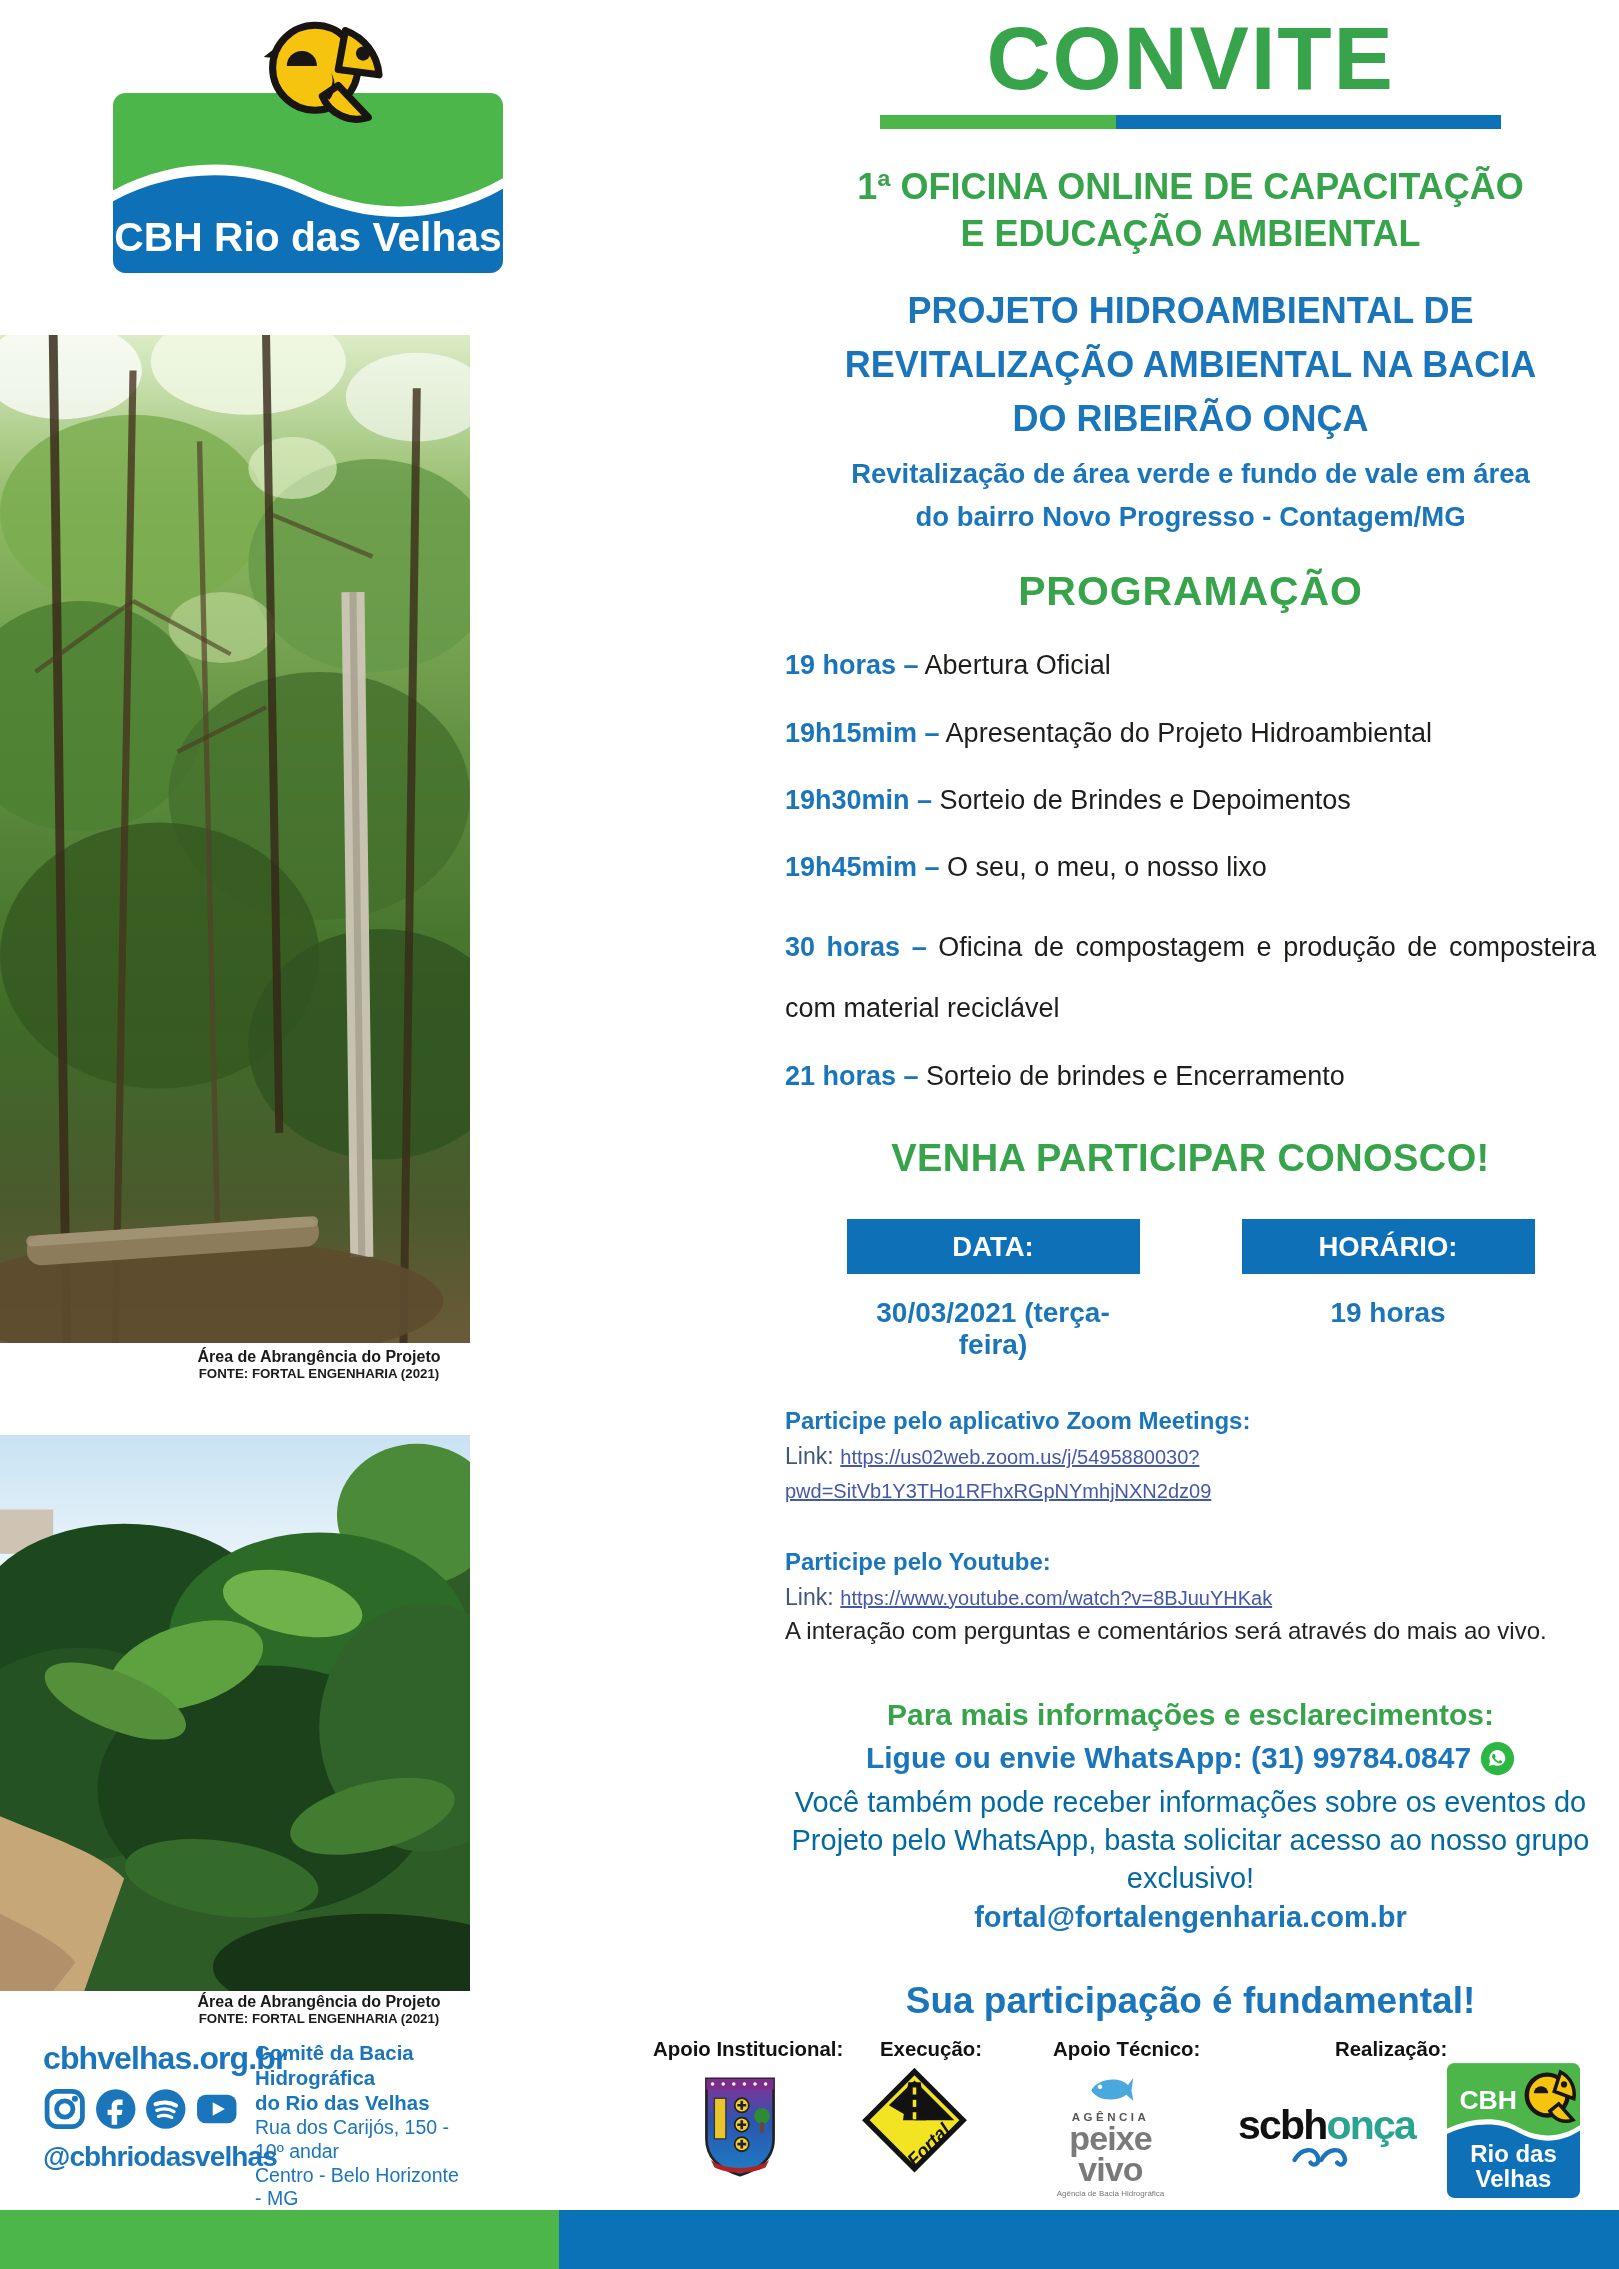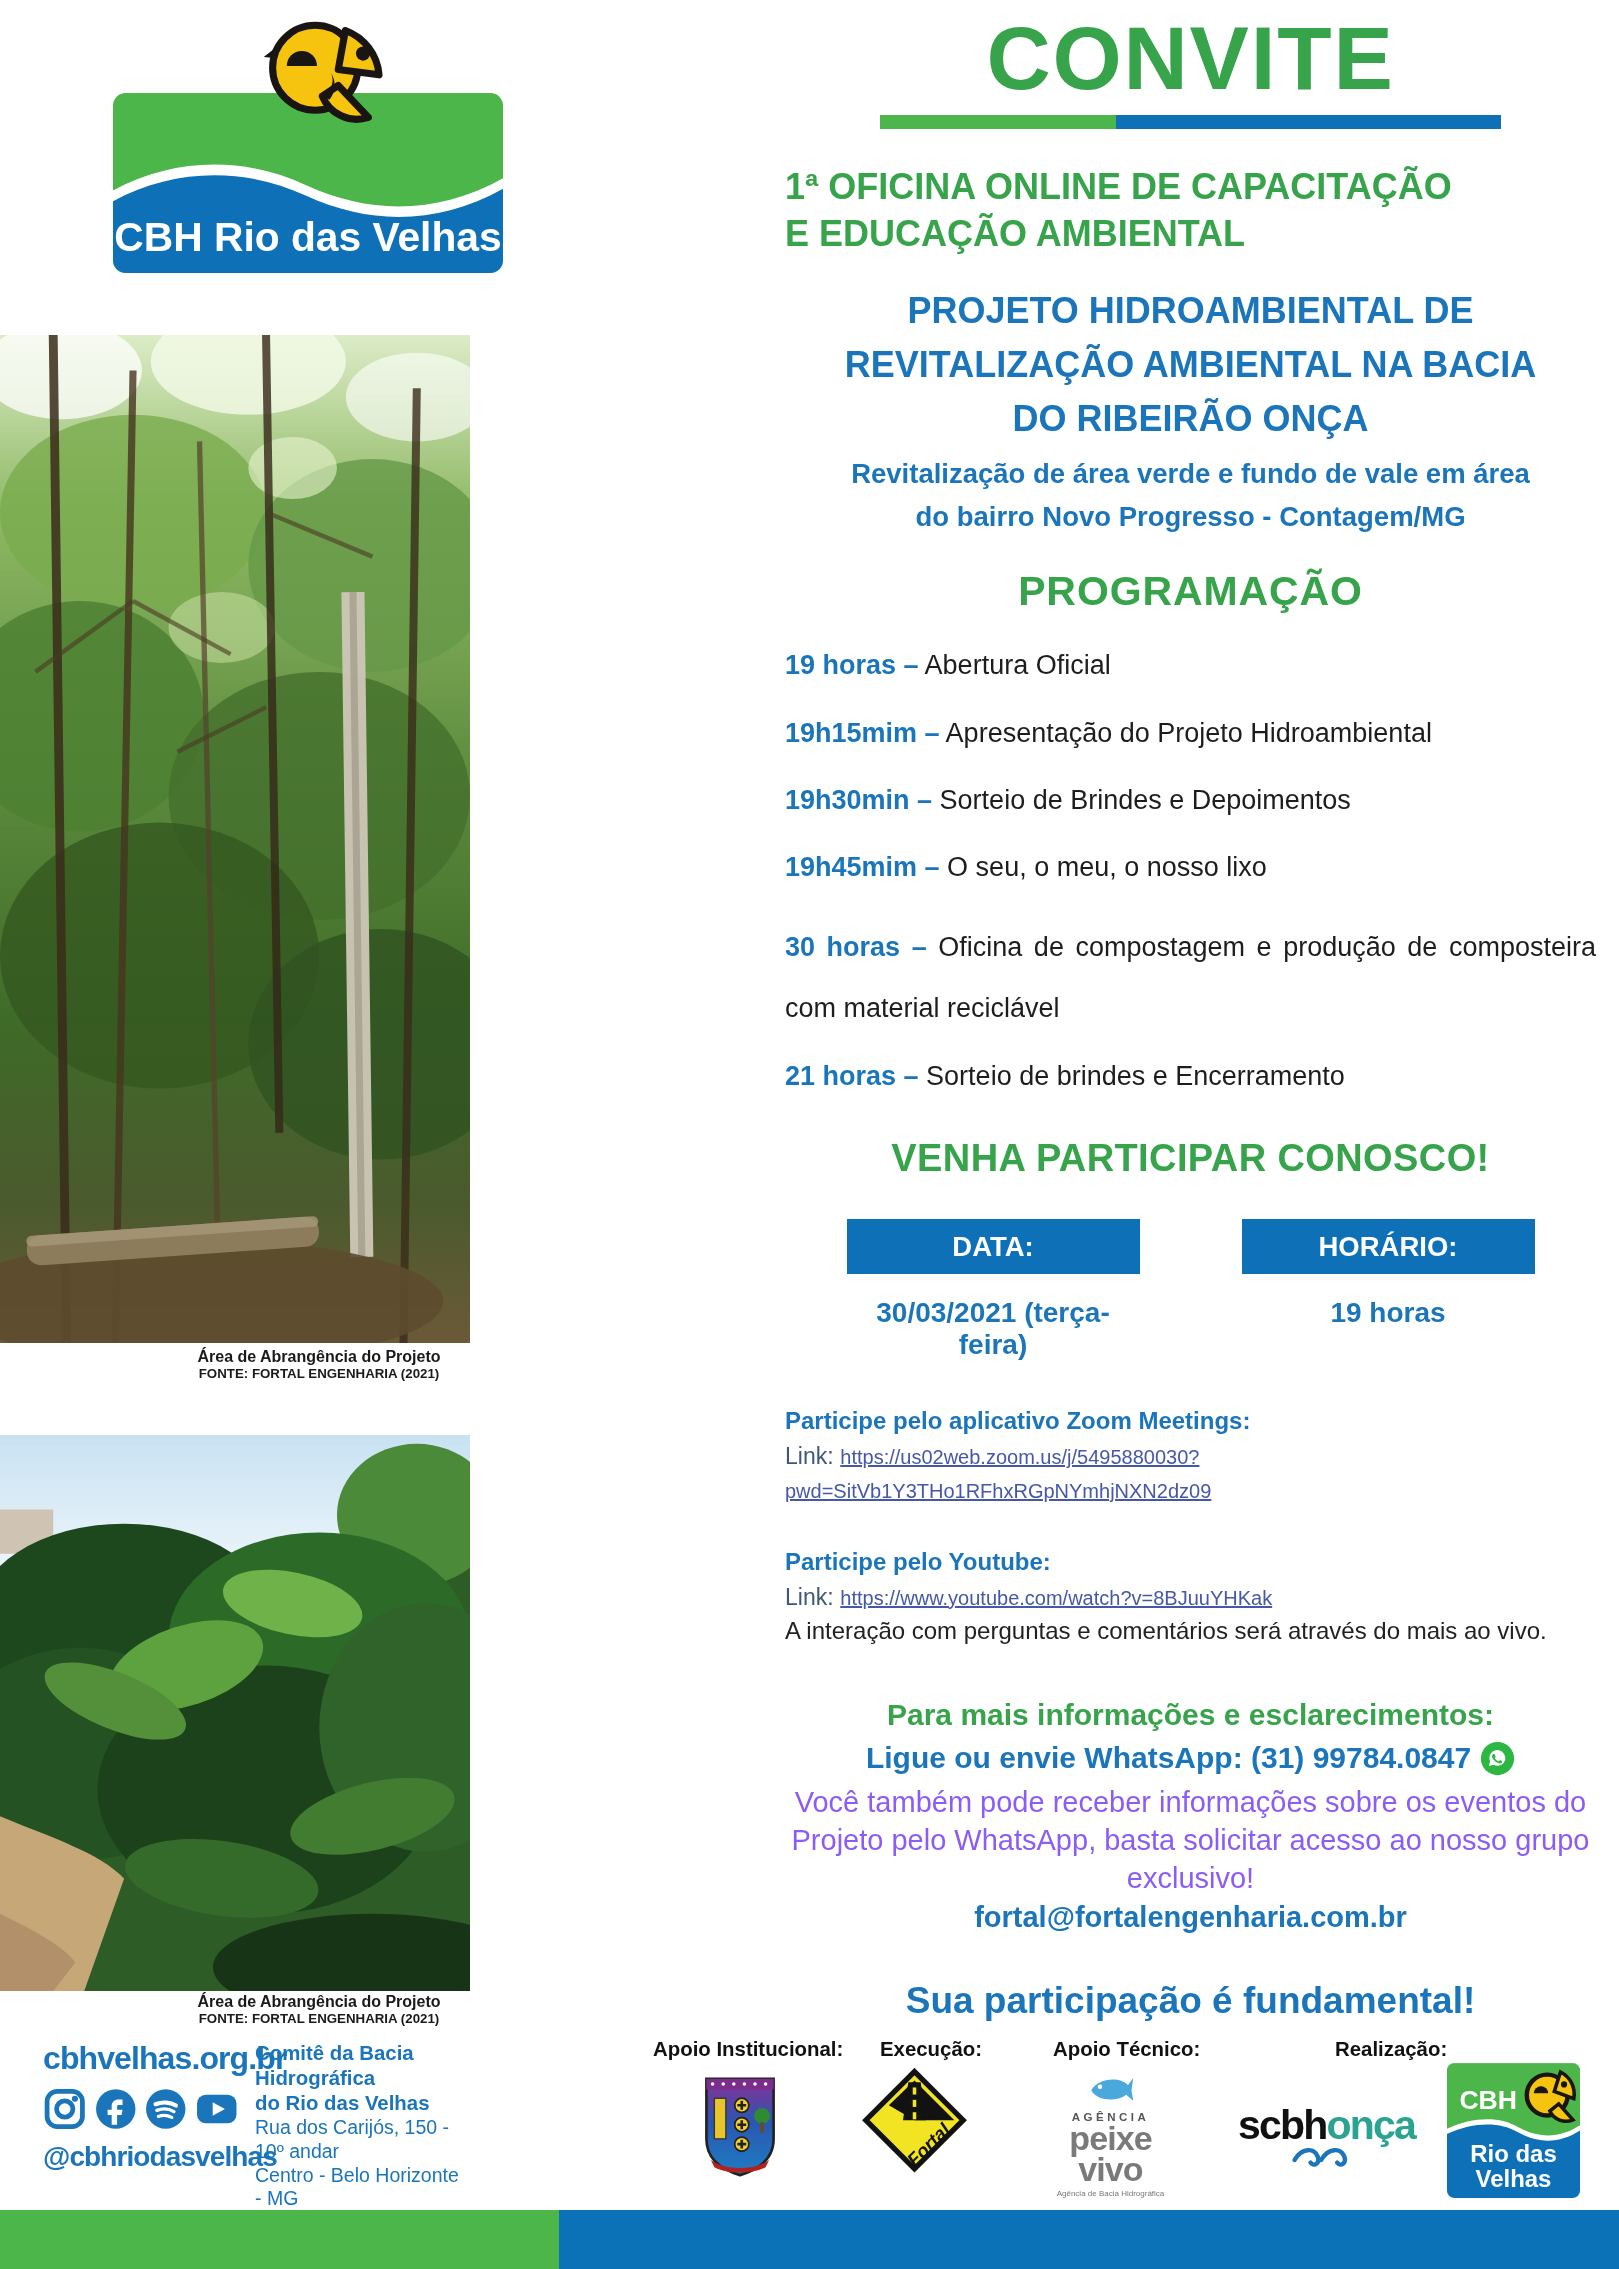--- a/index.html
+++ b/index.html
@@ -32,21 +32,21 @@
     font-size:89px;letter-spacing:1.8px;line-height:1.05;
   }
   .title-bar{display:flex;width:621px;height:14px;margin:8.9px auto 0 auto;}
   .title-bar .g{background:var(--green-bar);width:38%;}
   .title-bar .b{background:var(--blue);width:62%;}
   .intro{
     margin-top:28px;font-size:26px;line-height:1.32;color:var(--ink);
     text-align:justify;
   }
   .h-green{
-    margin-top:35px;color:var(--green);
+    margin-top:35px;text-align:center;color:var(--green);
     font-size:36px;font-weight:bold;line-height:1.3;
   }
   .h-blue{
     margin-top:26.6px;text-align:center;color:var(--blue-text);
     font-size:36px;font-weight:bold;line-height:1.5;
   }
   .h-blue-sub{
     margin-top:7px;text-align:center;color:var(--blue-text);
     font-size:27.5px;font-weight:bold;line-height:1.55;
   }
@@ -78,21 +78,21 @@
   .join-note{color:#222;}
   .it{font-style:italic;}
   .join+.join{margin-top:39px;}
 
   .contact{margin-top:51px;text-align:center;}
   .contact-h{color:var(--green);font-weight:bold;font-size:30px;}
   .contact-wa{
     color:var(--blue-text);font-weight:bold;font-size:30px;margin-top:8.9px;
     display:flex;align-items:center;justify-content:center;gap:8.9px;
   }
-  .contact-info{font-size:29px;line-height:1.32;margin-top:7px;color:#8b5cf6;}
+  .contact-info{font-size:29px;line-height:1.32;margin-top:7px;color:#0369a1;}
   .contact-email{color:var(--blue-text);font-weight:bold;font-size:29px;margin-top:3.5px;}
   .closing{
     margin-top:46px;text-align:center;color:var(--blue-text);
     font-size:37px;font-weight:bold;
   }
 
   
   .photo{position:absolute;left:0;display:block;}
   .photo-1{top:335px;width:470px;height:1008px;}
   .photo-2{top:1435px;width:470px;height:556px;}

